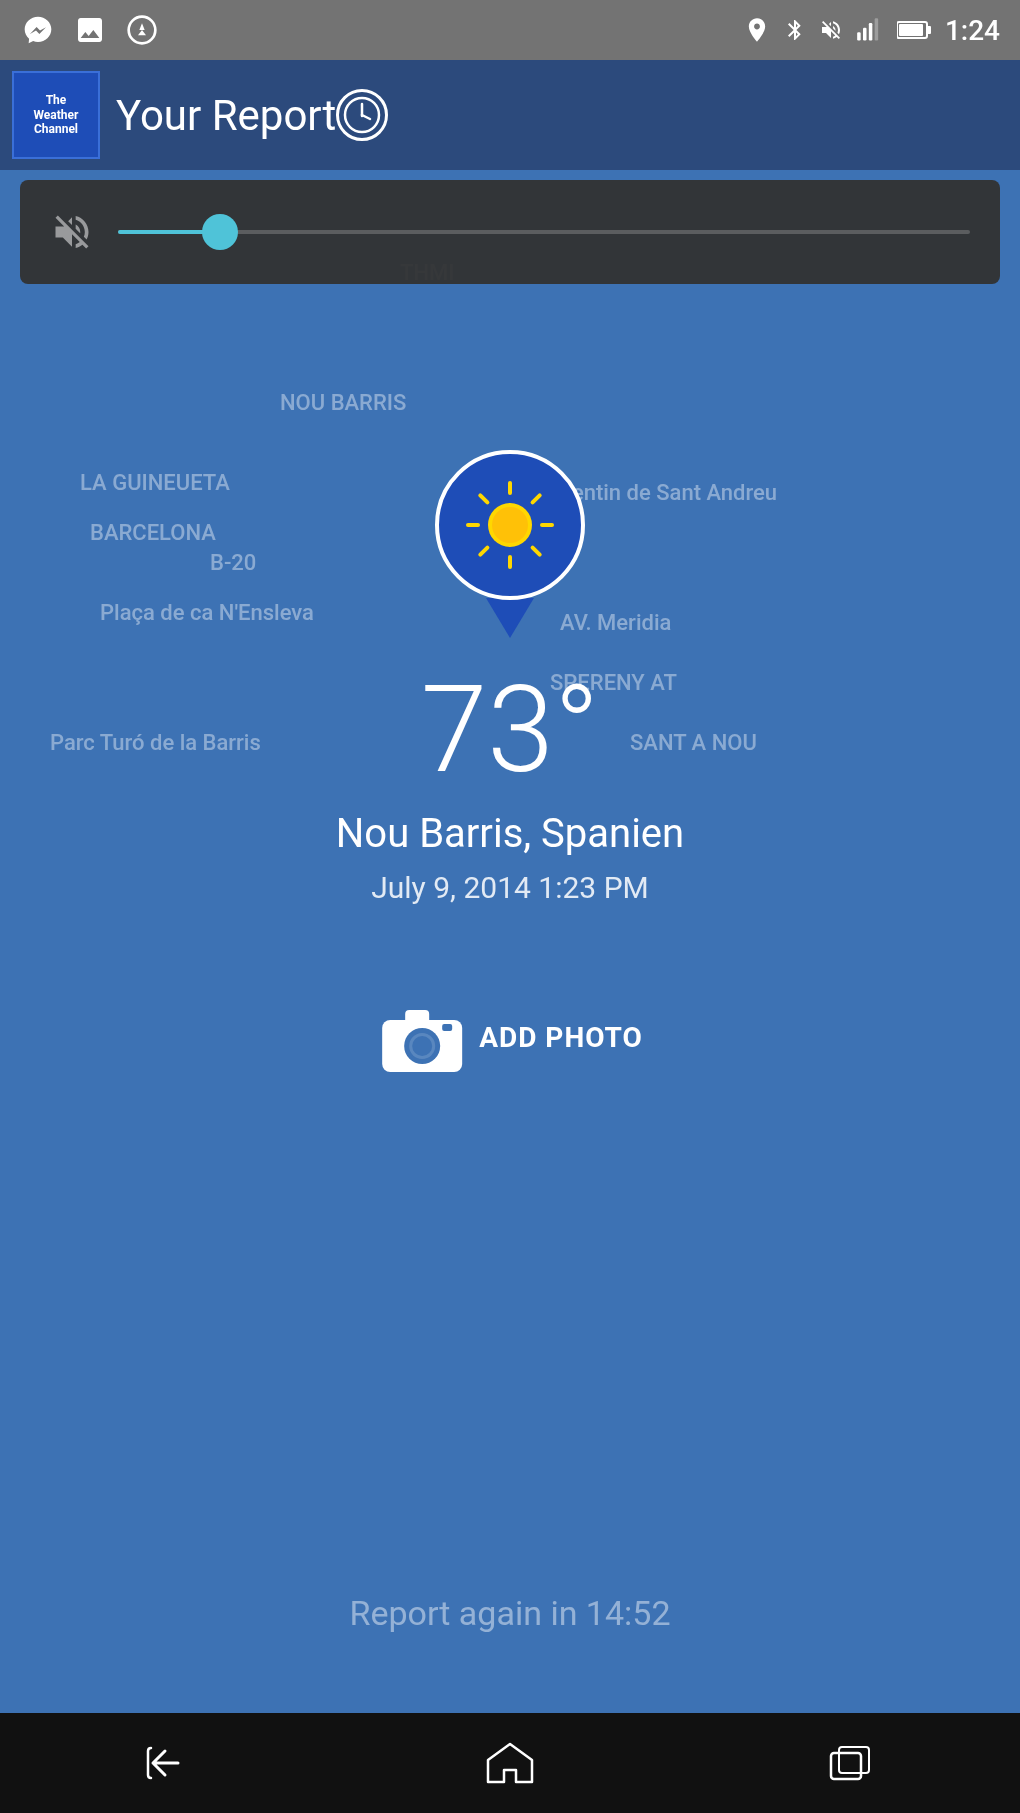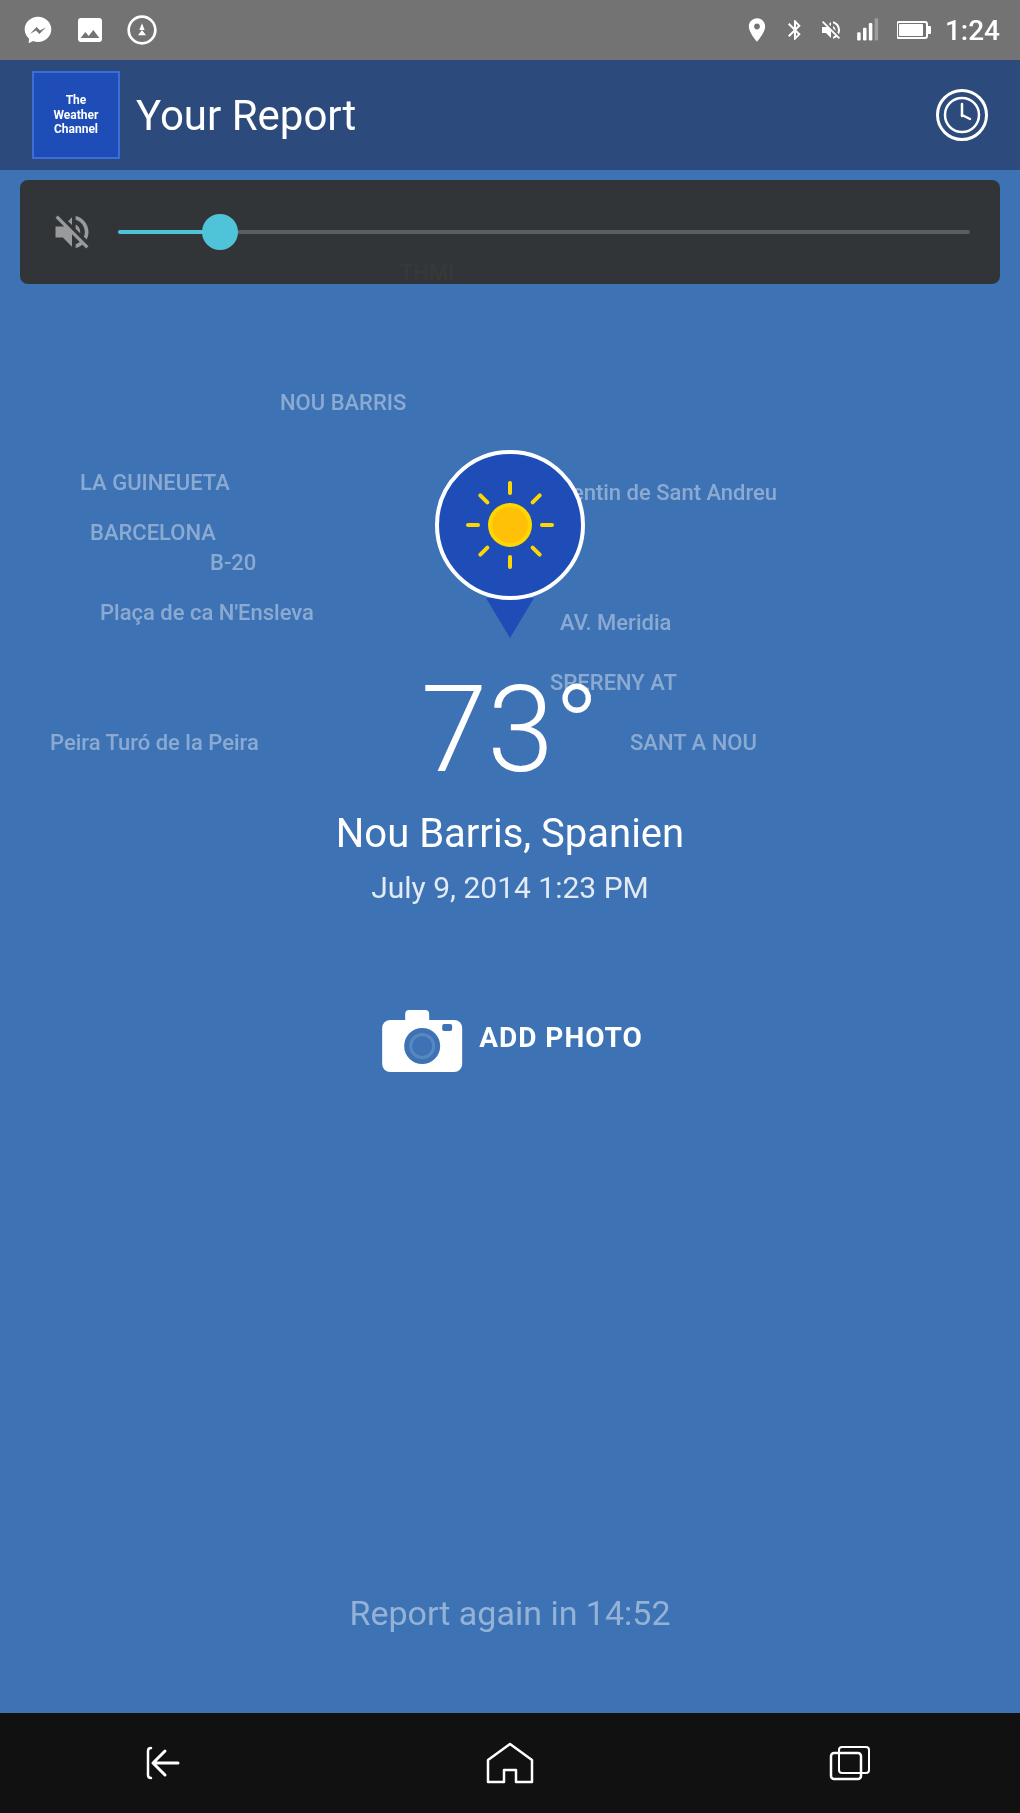--- a/index.html
+++ b/index.html
@@ -53,22 +53,21 @@
       fill: white;
     }
 
     
     #app-bar {
       width: 100%;
       height: 110px;
       background: #2c4a7c;
       display: flex;
       align-items: center;
-      justify-content: space-between;
-      padding: 0 32px;
+      padding: 0 12px;
       position: relative;
       z-index: 10;
     }
 
     .app-bar-left {
       display: flex;
       align-items: center;
       gap: 16px;
     }
 
@@ -406,21 +405,21 @@
 
   <div class="map-label" style="top:90px; left:400px;">THMI</div>
   <div class="map-label" style="top:160px; left:420px;"></div>
   <div class="map-label" style="top:220px; left:280px;">NOU BARRIS</div>
   <div class="map-label" style="top:300px; left:80px;">LA GUINEUETA</div>
   <div class="map-label" style="top:350px; left:90px;">BARCELONA</div>
   <div class="map-label" style="top:380px; left:210px;">B-20</div>
   <div class="map-label" style="top:310px; left:560px;">Lentin de Sant Andreu</div>
   <div class="map-label" style="top:440px; left:560px;">AV. Meridia</div>
   <div class="map-label" style="top:430px; left:100px;">Plaça de ca N'Ensleva</div>
-  <div class="map-label" style="top:560px; left:50px;">Peira Turó de la Peira</div>
+  <div class="map-label" style="top:560px; left:50px;">Parc Turó de la Barris</div>
   <div class="map-label" style="top:560px; left:630px;">SANT A NOU</div>
   <div class="map-label" style="top:500px; left:550px;">SPERENY AT</div>
 
   <div id="volume-overlay">
     <div class="volume-icon">
       <svg width="44" height="44" viewBox="0 0 24 24" fill="rgba(255,255,255,0.5)">
         <path d="M16.5 12c0-1.77-1.02-3.29-2.5-4.03v2.21l2.45 2.45c.03-.2.05-.41.05-.63zm2.5 0c0 .94-.2 1.82-.54 2.64l1.51 1.51C20.63 14.91 21 13.5 21 12c0-4.28-2.99-7.86-7-8.77v2.06c2.89.86 5 3.54 5 6.71zM4.27 3L3 4.27 7.73 9H3v6h4l5 5v-6.73l4.25 4.25c-.67.52-1.42.93-2.25 1.18v2.06c1.38-.31 2.63-.95 3.69-1.81L19.73 21 21 19.73l-9-9L4.27 3zM12 4L9.91 6.09 12 8.18V4z"></path>
       </svg>
     </div>
     <div class="slider-track">

